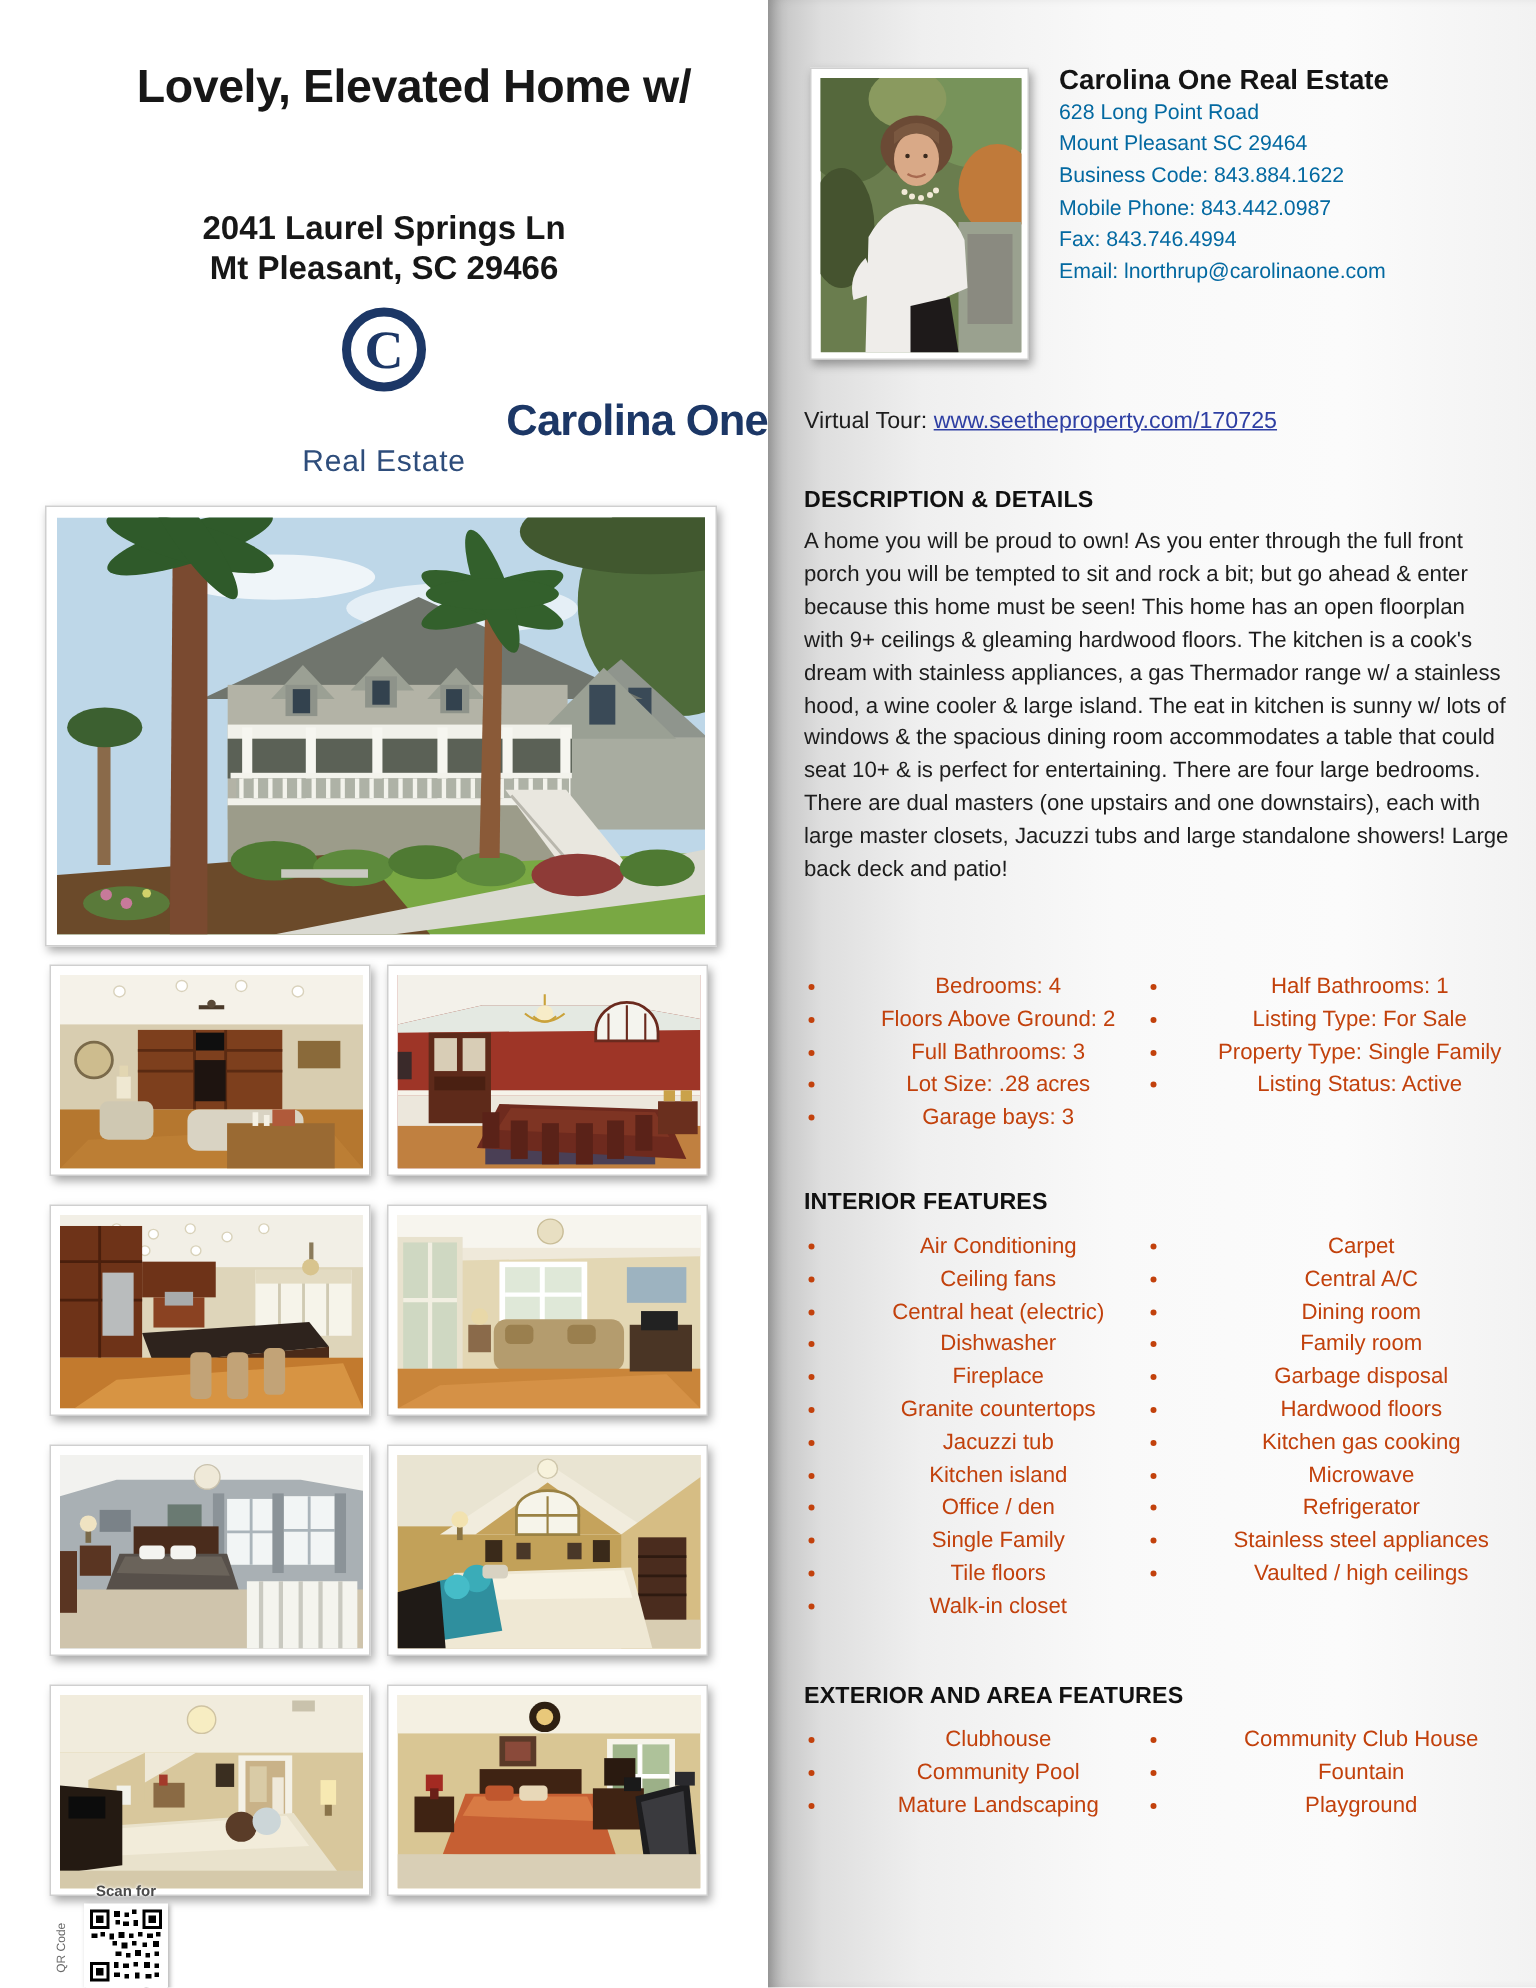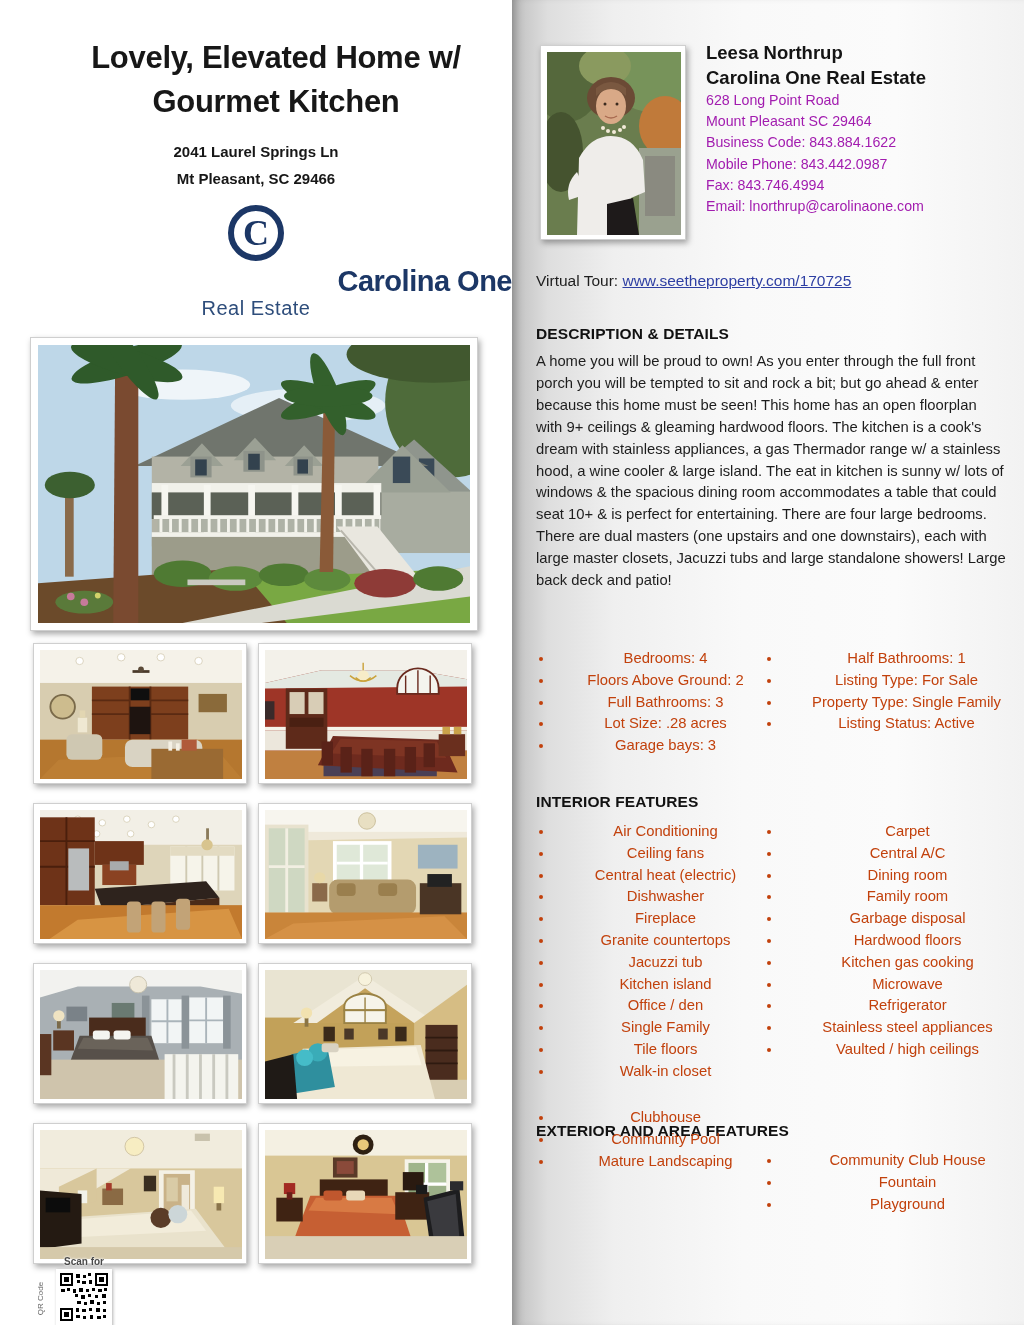--- a/index.html
+++ b/index.html
@@ -11,21 +11,21 @@
   
   .right-panel{
     left:512px;top:0;width:512px;height:1325px;
     background:linear-gradient(90deg,#bfbfbf 0%,#dedede 7%,#efefef 20%,#f9f9f9 45%,#fbfbfb 75%,#f2f2f2 100%);
     box-shadow:inset 9px 0 10px -6px rgba(0,0,0,.30);
   }
   
   .page-title{left:0;top:36px;width:552px;text-align:center;font-weight:bold;
     font-size:31px;line-height:44px;color:#171717;letter-spacing:-.3px;}
   .page-address{left:0;top:138px;width:512px;text-align:center;font-weight:bold;
-    font-size:15px;line-height:27px;color:#171717;}
+    font-size:22px;line-height:27px;color:#171717;}
   .logo{left:0;top:204px;width:512px;text-align:center;}
   .logo-c{display:block;margin:0 auto 4px auto;}
   .logo-name{font-weight:bold;font-size:29px;line-height:30px;color:#1c3766;letter-spacing:-.5px;text-align:right;}
   .logo-sub{font-size:20px;line-height:24px;color:#2e4d7b;letter-spacing:.5px;}
   
   .frame{position:absolute;background:#fff;border:1px solid #cfcfcf;
     box-shadow:2px 3px 6px rgba(0,0,0,.35);box-sizing:border-box;}
   .frame svg{display:block;}
   .main-photo{left:30px;top:337px;width:448px;height:294px;padding:7px;}
   .ph{width:214px;height:141px;padding:6px;}
@@ -38,46 +38,45 @@
   .qr-scanfor{position:absolute;left:26px;top:0;font-size:10px;font-weight:bold;color:#4a4a4a;
     text-shadow:0 0 2px #fff,0 0 3px #fff;}
   .qr-box{position:absolute;left:18px;top:13px;background:#fff;padding:3px;box-shadow:1px 1px 3px rgba(0,0,0,.3);}
   .qr-side{position:absolute;font-size:8px;color:#6a6a6a;white-space:nowrap;}
   .qr-left{left:-14px;top:38px;transform:rotate(-90deg);}
   .qr-right{left:64px;top:40px;transform:rotate(90deg);transform-origin:left top;}
   
   .agent-photo{left:540px;top:45px;width:146px;height:195px;padding:6px;}
   .agent-info{left:706px;top:40px;width:310px;}
   .agent-name,.agent-company{font-size:18.5px;font-weight:bold;line-height:25px;color:#141414;}
-  .agent-line{font-size:14.2px;line-height:21.2px;color:#a21caf;}
+  .agent-line{font-size:14.2px;line-height:21.2px;color:#0369a1;}
   
   .vtour{left:536px;top:272px;width:470px;font-size:15.5px;color:#1d1d1d;}
   .vtour a{color:#2e3fa3;text-decoration:underline;cursor:pointer;}
   .sec-heading{position:absolute;font-size:15.5px;font-weight:bold;color:#111;letter-spacing:.1px;}
   .h-desc{left:536px;top:325px;}
   .h-int{left:536px;top:793px;}
   .h-ext{left:536px;top:1122px;}
   .desc-text{left:536px;top:351px;width:470px;font-size:14.8px;line-height:21.9px;color:#1d1d1d;}
   ul.blist{margin:0;padding:0 0 0 16px;list-style:disc;}
   ul.blist li{font-size:14.8px;line-height:21.8px;color:#c2410c;padding-left:1px;text-align:center;}
   .det-l{left:538px;top:648px;width:222px;}
   .det-r{left:766px;top:648px;width:248px;}
   .int-l{left:538px;top:821px;width:222px;}
   .int-r{left:766px;top:821px;width:250px;}
-  .ext-l{left:538px;top:1107px;width:222px;}
+  .ext-l{left:538px;top:1150px;width:222px;}
   .ext-r{left:766px;top:1150px;width:250px;}
 </style>
 </head>
 <body>
 
 <div class="abs right-panel"></div>
 
 <div class="abs page-title">
   <span>Lovely, Elevated Home w/</span><br>
-  <span>Gourmet Kitchen</span>
 </div>
 
 <div class="abs page-address">
   <span>2041 Laurel Springs Ln</span><br>
   <span>Mt Pleasant, SC 29466</span>
 </div>
 
 <div class="abs logo">
   <svg class="logo-c" width="58" height="58" viewBox="0 0 58 58">
     <circle cx="29" cy="29" r="25" fill="none" stroke="#1c3766" stroke-width="6"></circle>
@@ -548,21 +547,20 @@
         <circle cx="73" cy="78" r="2"></circle>
         <circle cx="77" cy="75" r="2"></circle>
       </g>
     <path d="M30,183 L32,106 Q44,84 64,84 Q86,84 96,108 L98,140 L84,146 L86,183 Z" fill="#efedea"></path>
     <path d="M30,120 Q18,132 22,148 L40,142 Z" fill="#efedea"></path>
     <path d="M86,146 L60,152 L60,183 L92,183 Z" fill="#1e1a1a"></path>
   </svg>
 </div>
 
 <div class="abs agent-info">
-  <div class="agent-name">Leesa Northrup</div>
   <div class="agent-company">Carolina One Real Estate</div>
   <div class="agent-line">628 Long Point Road</div>
   <div class="agent-line">Mount Pleasant SC 29464</div>
   <div class="agent-line">Business Code: 843.884.1622</div>
   <div class="agent-line">Mobile Phone: 843.442.0987</div>
   <div class="agent-line">Fax: 843.746.4994</div>
   <div class="agent-line">Email: lnorthrup@carolinaone.com</div>
 </div>
 
 <div class="abs vtour">

